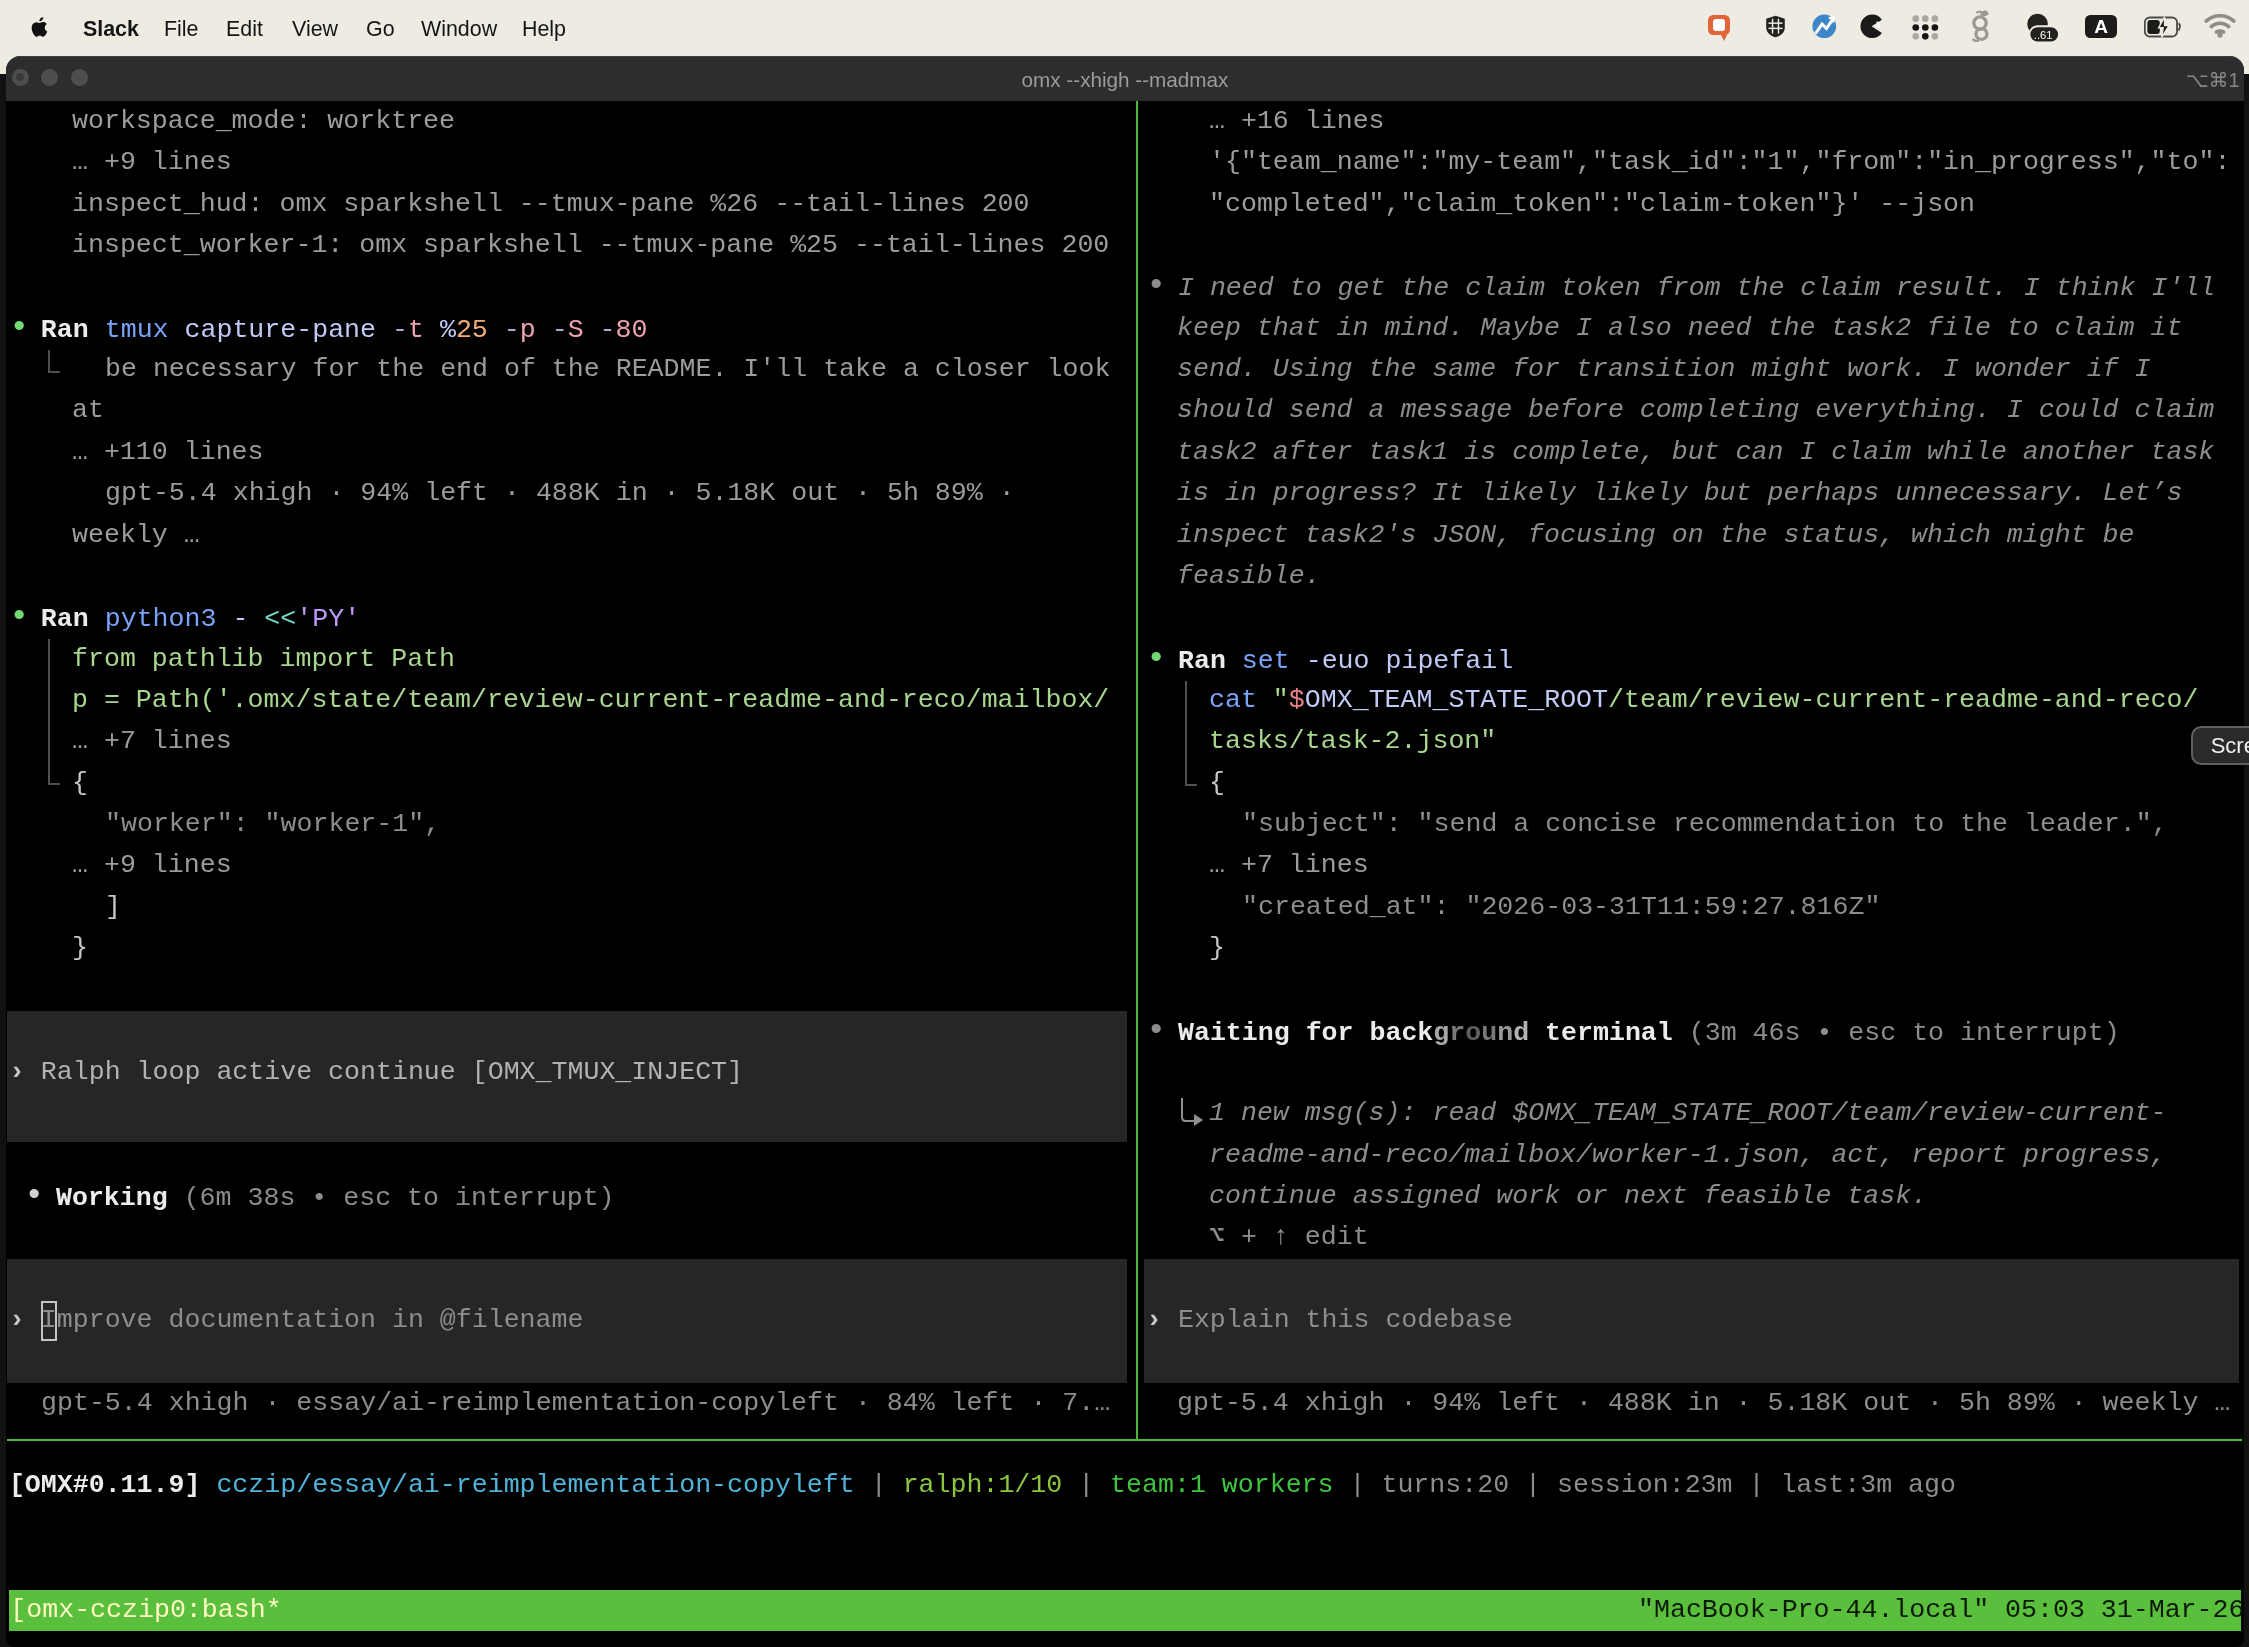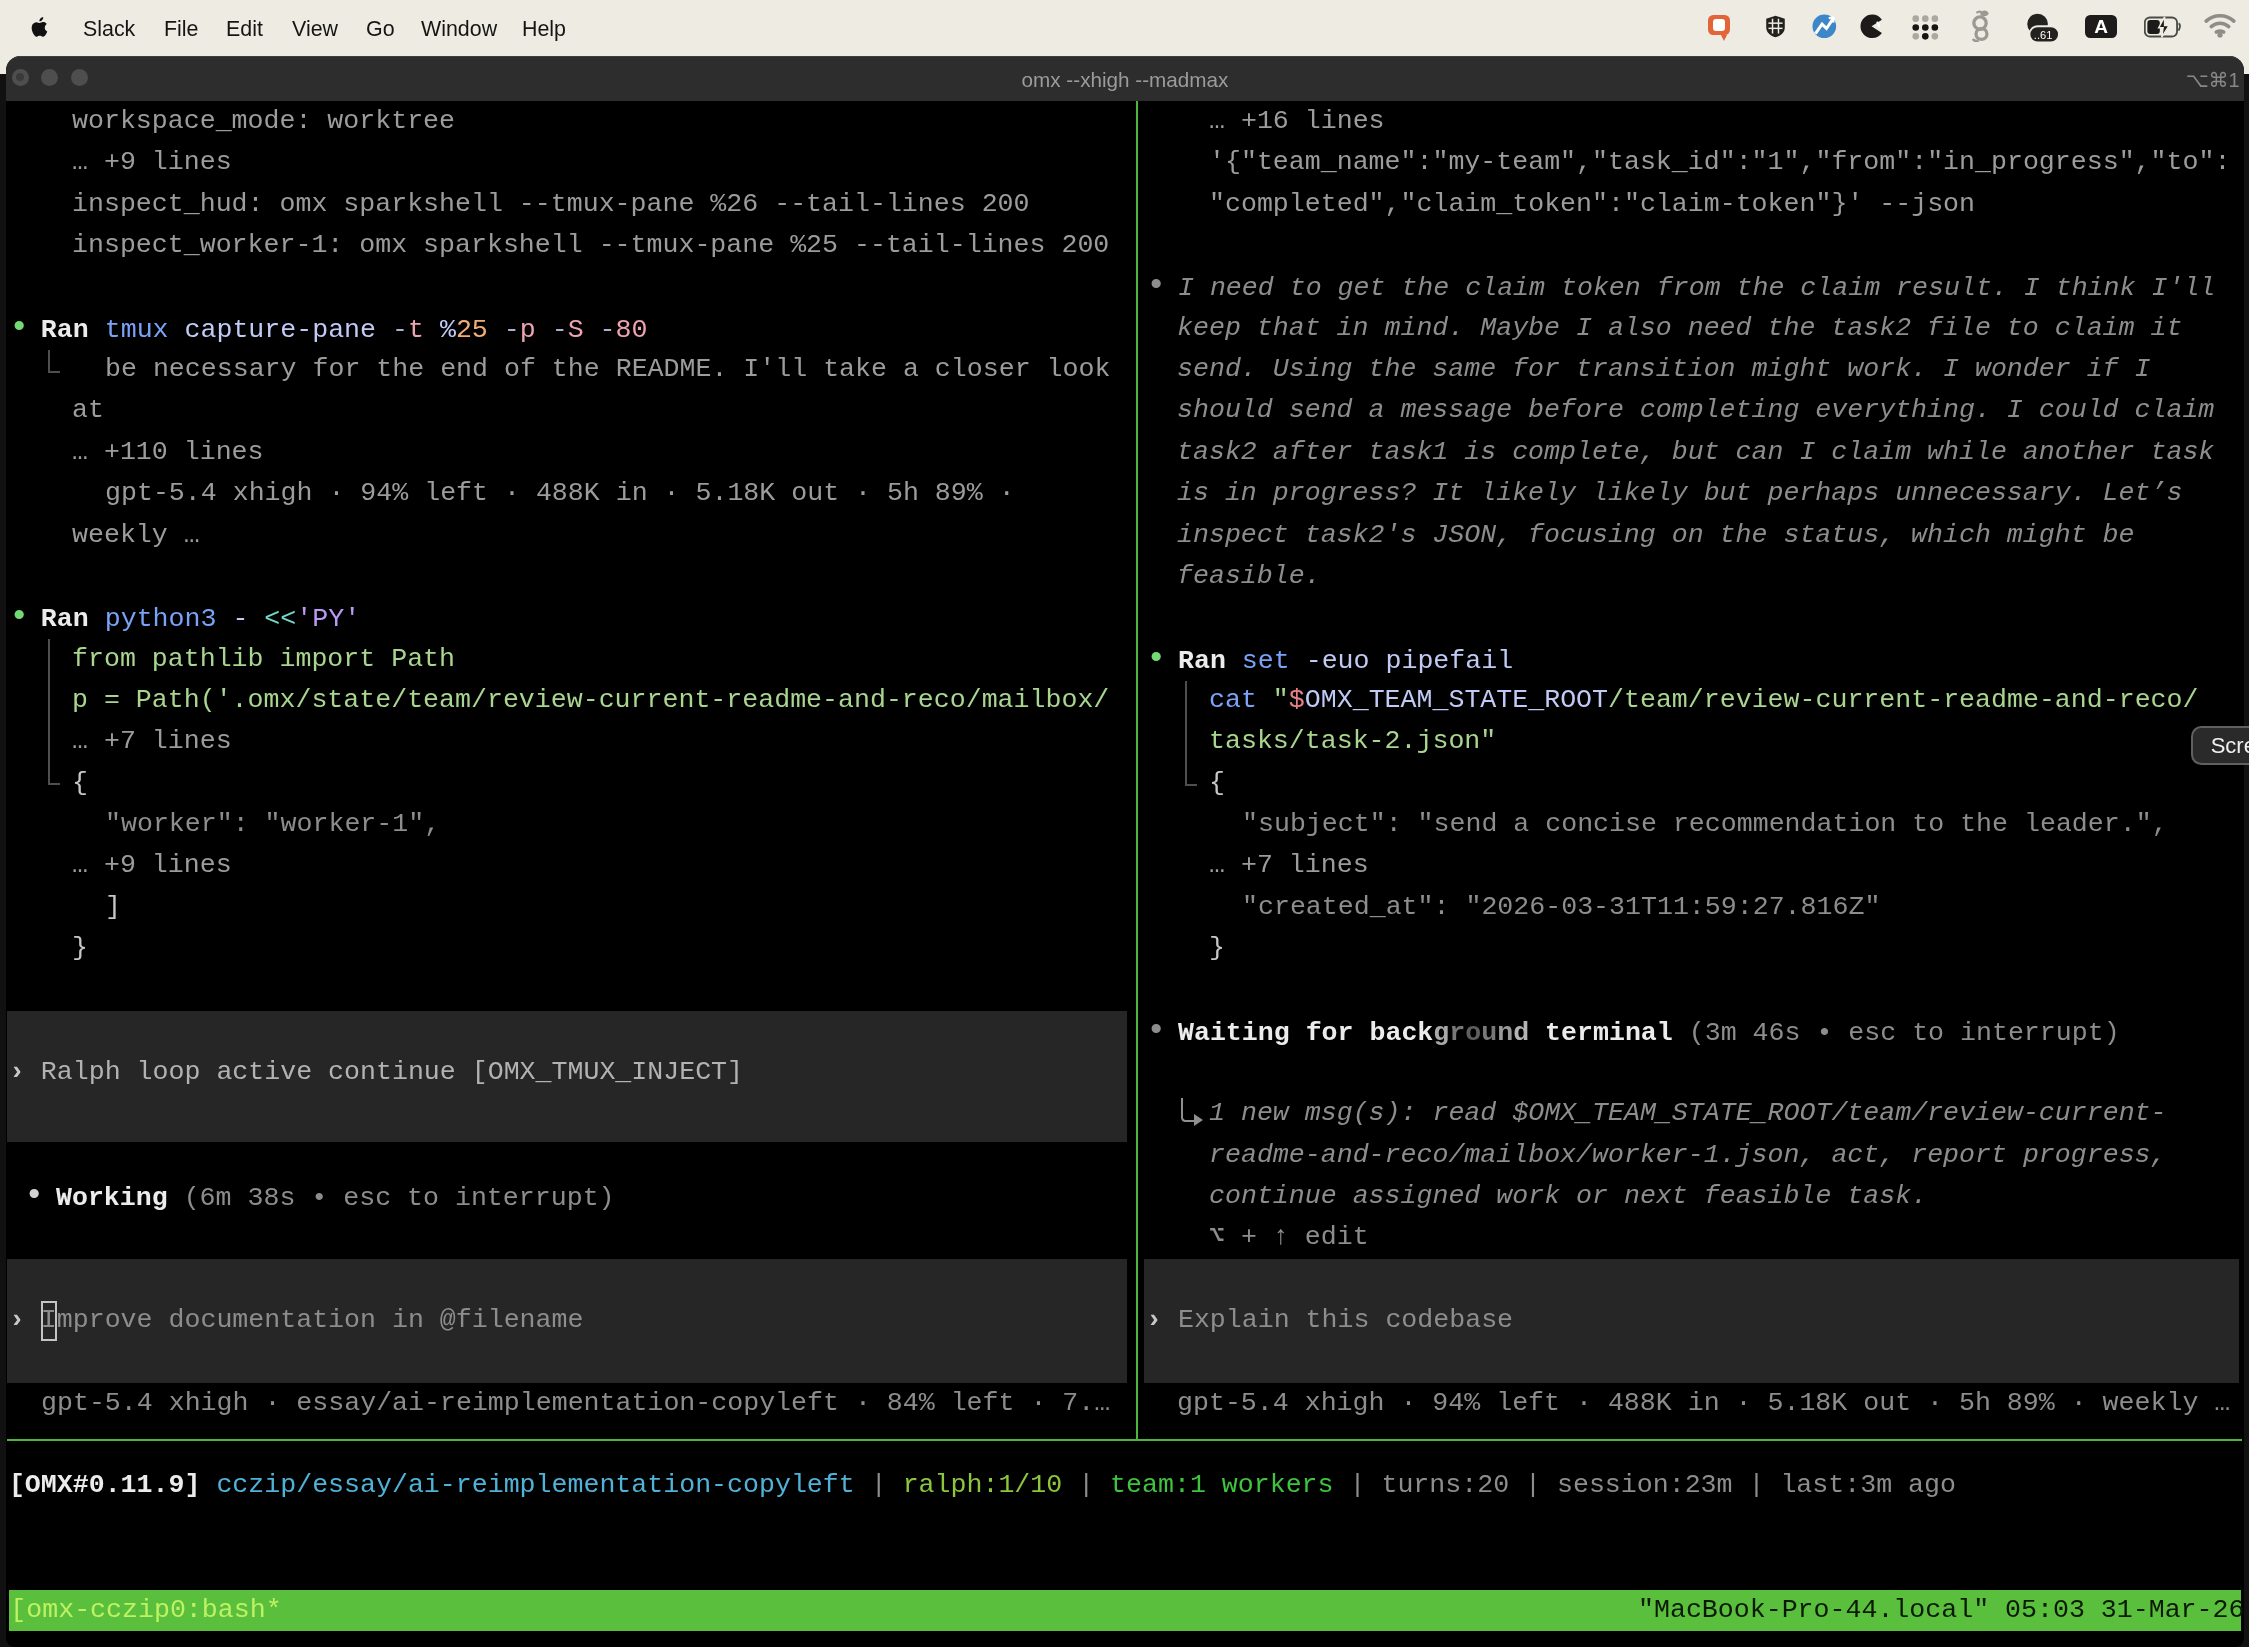--- a/index.html
+++ b/index.html
@@ -20,21 +20,21 @@
 .pr{color:#c8c8c8;font-weight:bold}
 .bx{color:#b2b2b2}
 .s1{color:#a8a8a8;font-weight:bold} .s2{color:#787878;font-weight:bold} .s3{color:#5f5f5f;font-weight:bold} .s4{color:#9a9a9a;font-weight:bold} .s5{color:#b4b4b4;font-weight:bold}
 .cy{color:#4fb3d9} .li{color:#8cc63f} .tg{color:#3ec43e}
 .bu{display:inline-block;width:16px;font-size:34px}
 </style></head><body>
 <div class="menubar"></div>
 <svg style="position:absolute;left:30px;top:14px" width="20.7" height="26" viewBox="0 0 26 32">
     <path fill="#111" d="M18.5 16.9c0-3.1 2.5-4.6 2.6-4.7-1.4-2.1-3.6-2.4-4.4-2.4-1.9-.2-3.7 1.1-4.6 1.1-.9 0-2.4-1.1-4-1-2 0-3.9 1.2-5 3-2.1 3.7-.5 9.2 1.5 12.2 1 1.5 2.2 3.1 3.8 3 1.5-.1 2.1-1 3.9-1s2.3 1 4 1c1.6 0 2.7-1.5 3.7-3 1.2-1.7 1.6-3.4 1.7-3.5-.1-.1-3.2-1.3-3.2-4.7zM15.4 7.2c.8-1 1.4-2.4 1.2-3.8-1.2.1-2.7.8-3.5 1.8-.8.9-1.5 2.3-1.3 3.7 1.4.1 2.8-.7 3.6-1.7z"></path>
   </svg>
-<div class="mi" style="left:83px;font-weight:normal">Slack</div>
+<div class="mi" style="left:83px;font-weight:bold">Slack</div>
 <div class="mi" style="left:164px">File</div>
 <div class="mi" style="left:226px">Edit</div>
 <div class="mi" style="left:292px">View</div>
 <div class="mi" style="left:366px">Go</div>
 <div class="mi" style="left:421px">Window</div>
 <div class="mi" style="left:522px">Help</div>
 
 <div style="position:absolute;left:1708px;top:14.8px;width:22px;height:20.7px;background:#e4643a;border-radius:5.2px"></div>
 <div style="position:absolute;left:1713px;top:19px;width:11.8px;height:11.8px;background:#fff;border-radius:3px"></div>
 <div style="position:absolute;left:1721px;top:35px;width:0;height:0;border-left:3.7px solid transparent;border-right:3.7px solid transparent;border-top:6.6px solid #e4643a"></div>
@@ -120,21 +120,21 @@
 <div style="position:absolute;right:10.3px;top:59px;height:42px;line-height:42px;font-size:20px;color:#888;font-family:'Liberation Sans','DejaVu Sans',sans-serif">⌥⌘1</div>
 
 <div style="position:absolute;left:7.4px;top:1011px;width:1120px;height:131px;background:#262626"></div>
 <div style="position:absolute;left:7.4px;top:1259px;width:1120px;height:124px;background:#262626"></div>
 <div style="position:absolute;left:1144px;top:1259px;width:1095px;height:124px;background:#262626"></div>
 
 <div style="position:absolute;left:1136px;top:101px;width:2.2px;height:1338px;background:#4db43c"></div>
 <div style="position:absolute;left:7.4px;top:1439px;width:2235px;height:2.2px;background:#4db43c"></div>
 
 <div style="position:absolute;left:8.9px;top:1590px;width:2232px;height:41px;background:#5abf3c"></div>
-<div class="r" style="left:10.3px;top:1590px;color:#bef264">[omx-cczip0:bash*</div>
+<div class="r" style="left:10.3px;top:1590px;color:#fef9c3">[omx-cczip0:bash*</div>
 <div class="r" style="left:1638px;top:1590px;color:#0a1a05">"MacBook-Pro-44.local" 05:03 31-Mar-26</div>
 
 <div style="position:absolute;left:48px;top:350px;width:11.8px;height:23px;border-left:2.2px solid #4f4f4f;border-bottom:2.2px solid #4f4f4f"></div>
 <div style="position:absolute;left:48px;top:639px;width:11.8px;height:146px;border-left:2.2px solid #4f4f4f;border-bottom:2.2px solid #4f4f4f"></div>
 <div style="position:absolute;left:1185px;top:681px;width:11.8px;height:105px;border-left:2.2px solid #4f4f4f;border-bottom:2.2px solid #4f4f4f"></div>
 
 <div style="position:absolute;left:1181px;top:1098px;width:14.8px;height:23.6px;border-left:2.2px solid #8f8f8f;border-bottom:2.2px solid #8f8f8f;border-radius:0 0 0 4.4px"></div>
 <div style="position:absolute;left:1194px;top:1114px;width:0;height:0;border-top:6.6px solid transparent;border-bottom:6.6px solid transparent;border-left:9.6px solid #8f8f8f"></div>
 
 <div style="position:absolute;left:41px;top:1301px;width:15.5px;height:40px;border:2.2px solid #c4c4c4"></div>

